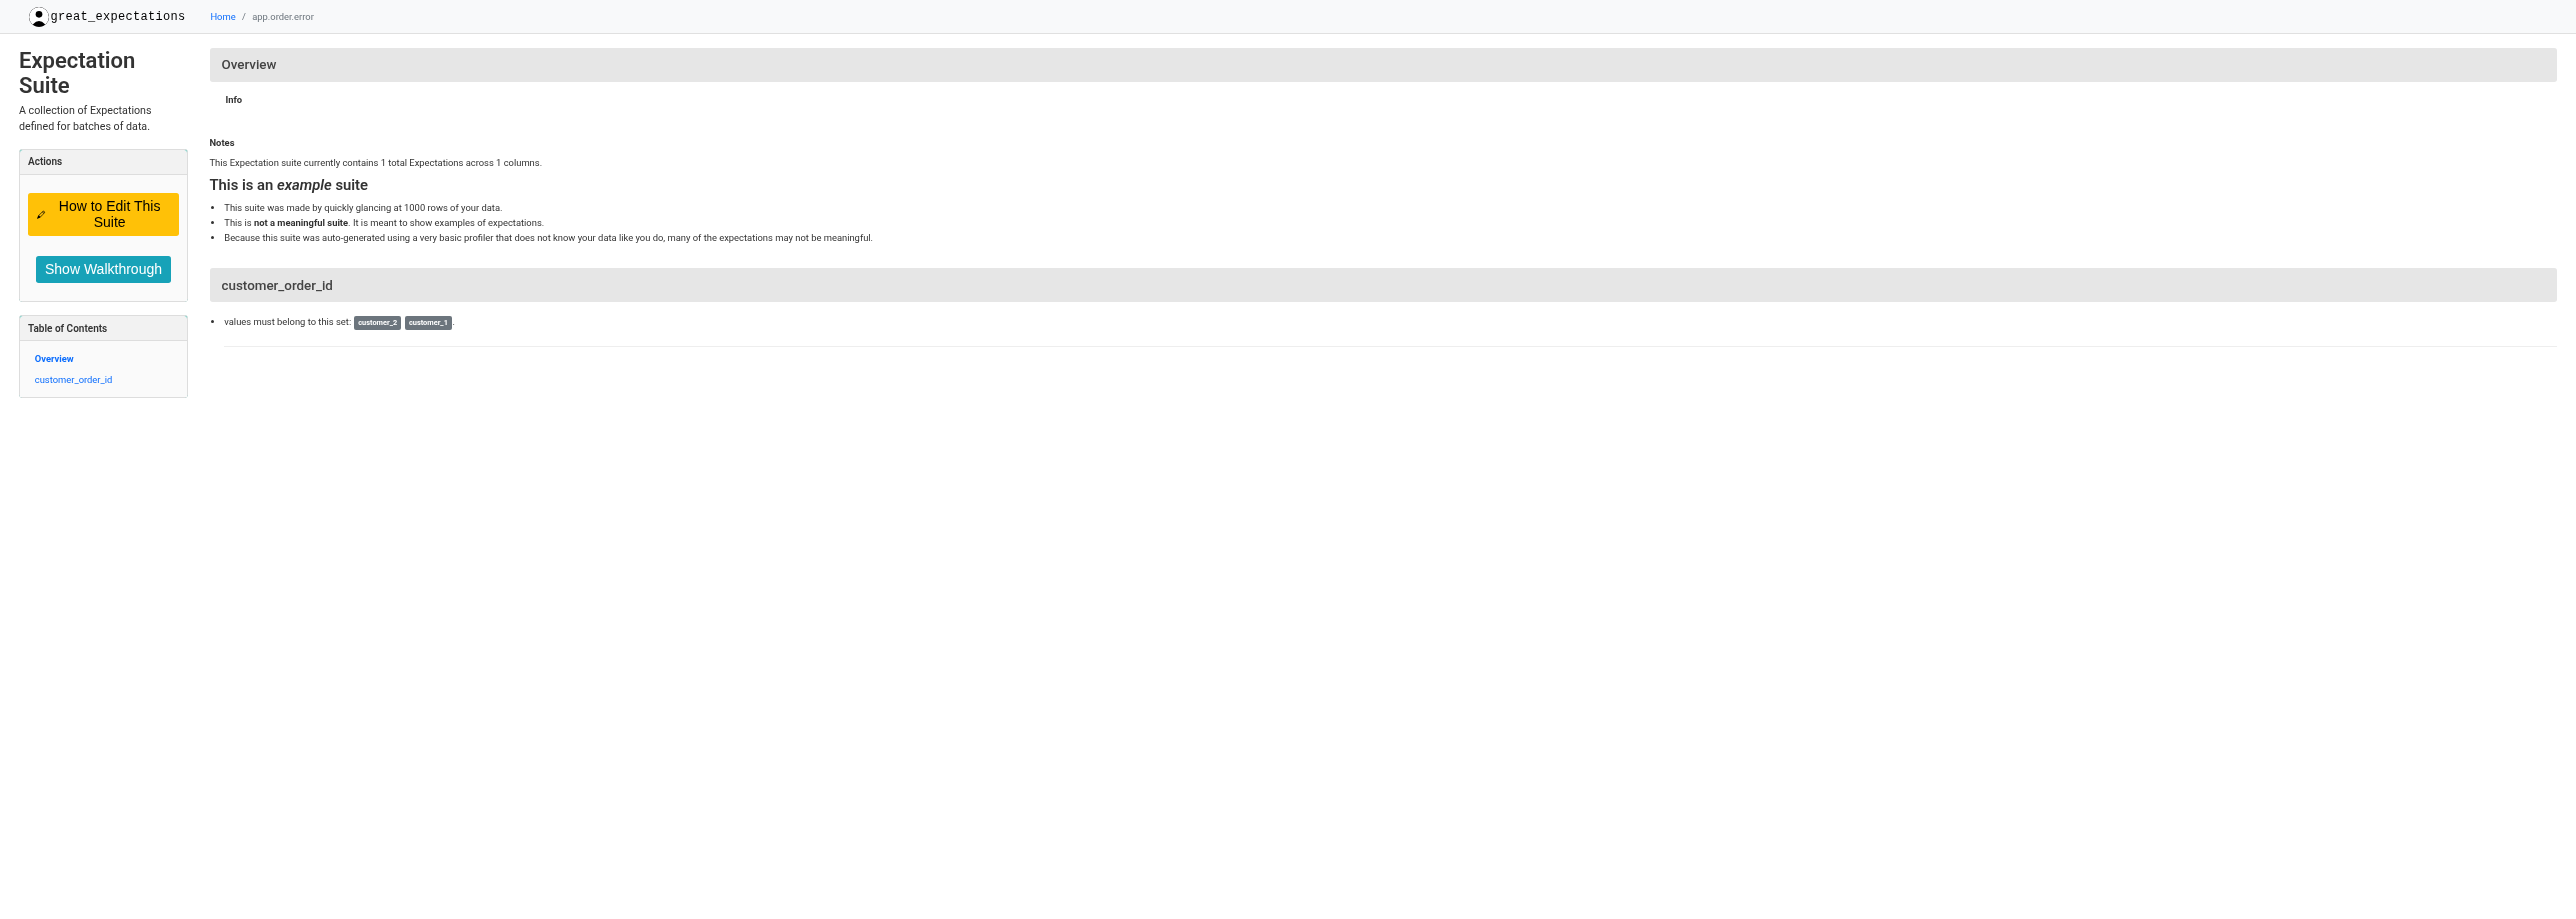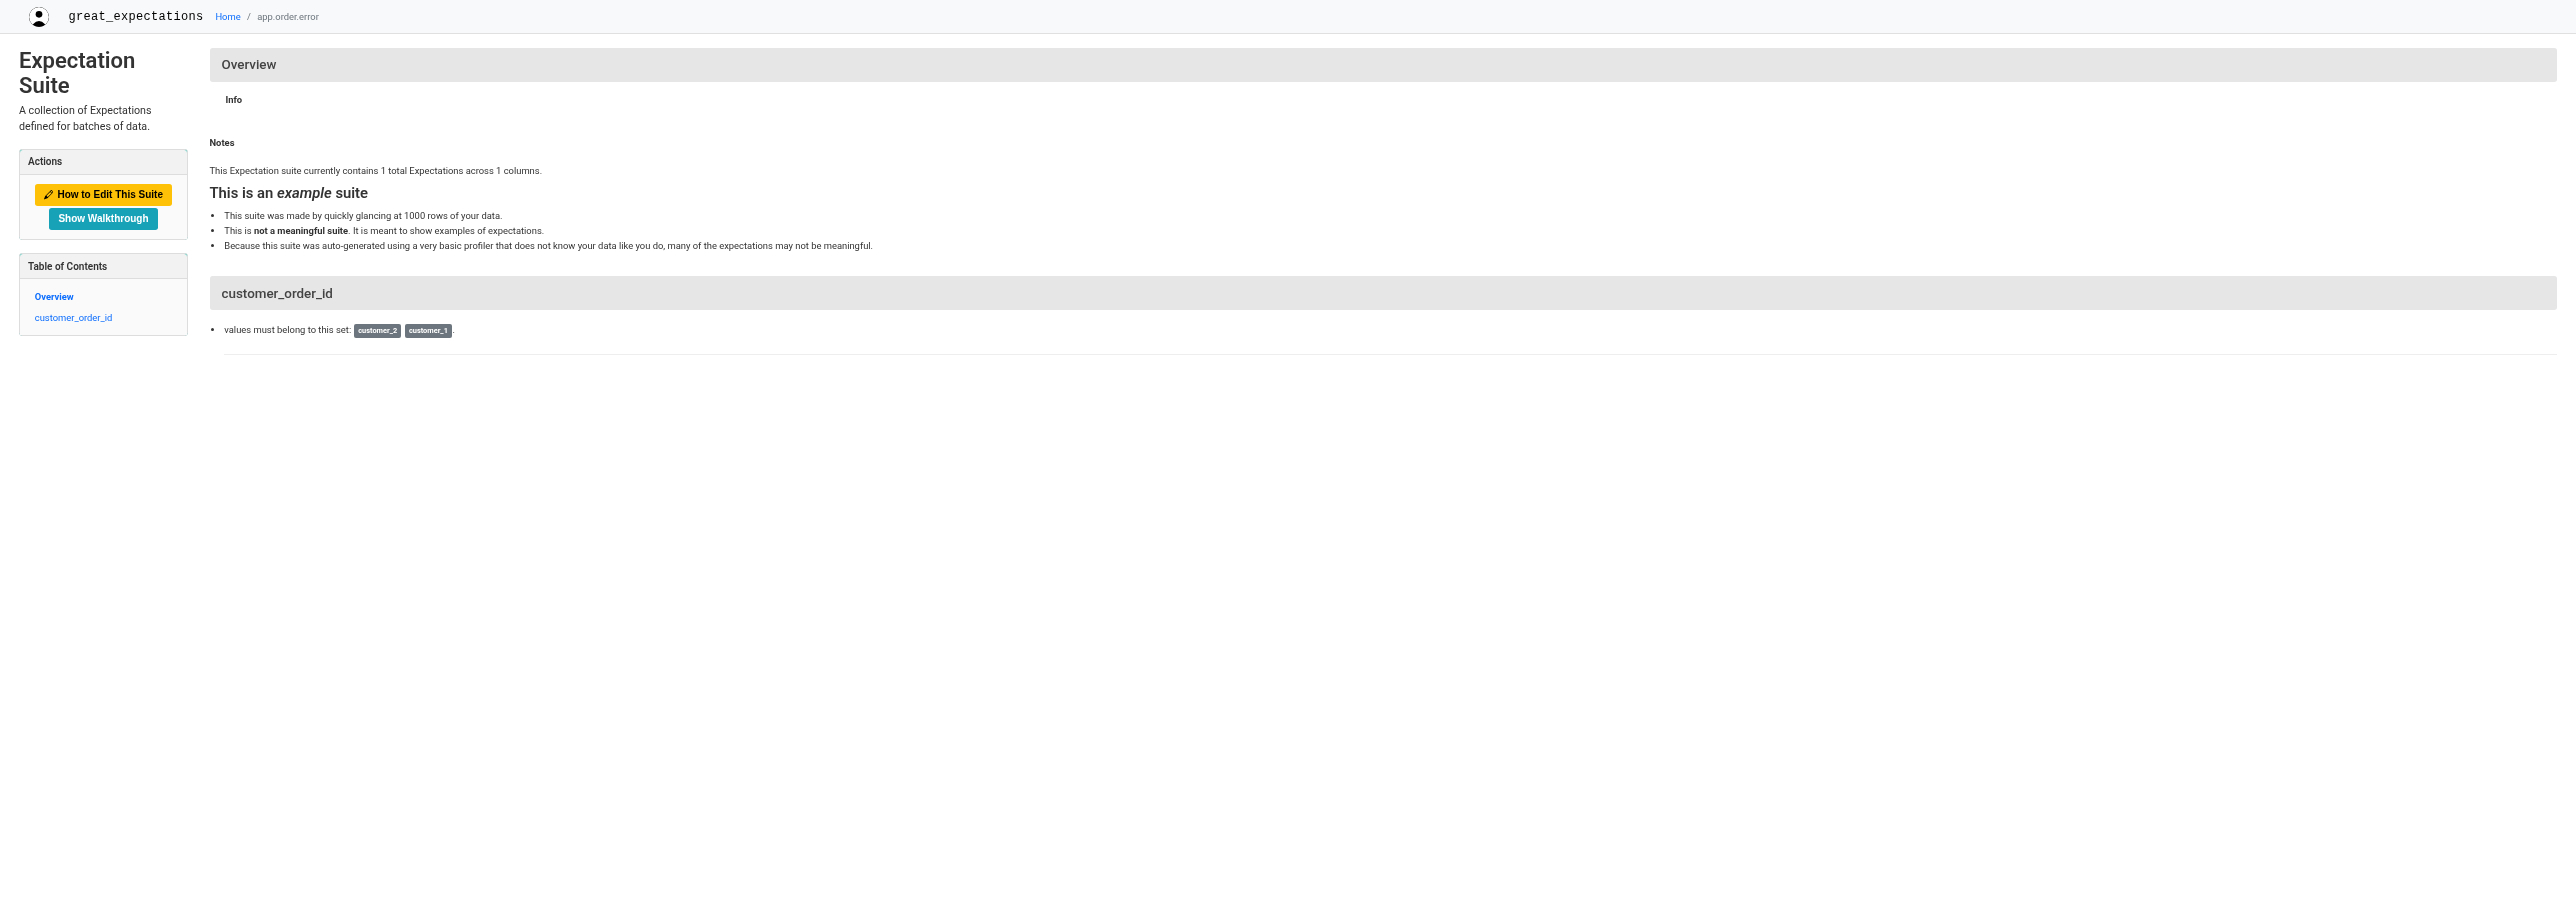--- a/index.html
+++ b/index.html
@@ -15,22 +15,22 @@
     .topbar {
       display: flex;
       align-items: center;
       padding: 6.7px 13.4px;
       background: #f8f9fa;
       border-bottom: 0.7px solid #e0e0e0;
     }
     .logo-wrap {
       display: flex;
       align-items: center;
-      gap: 19px;
-      margin-right: 12px;
+      gap: 1px;
+      margin-right: 25px;
       padding-left: 16px;
     }
     .logo-icon {
       width: 20px;
       height: 20px;
       border-radius: 50%;
       background: #000;
       display: flex;
       align-items: center;
       justify-content: center;
@@ -98,24 +98,24 @@
     .panel-body.center {
       text-align: center;
     }
     .btn {
       display: inline-flex;
       align-items: center;
       gap: 4px;
       border: none;
       border-radius: 2.7px;
       padding: 5.4px 9.4px;
-      font-size: 10px;
-      font-weight: 700;
+      font-size: 14px;
+      font-weight: 400;
       cursor: pointer;
-      margin: 1px 0;
+      margin: 10px 0;
     }
     .btn-warning {
       background: #ffc107;
       color: #000;
     }
     .btn-info {
       background: #17a2b8;
       color: #fff;
     }
     .toc-list {
@@ -164,21 +164,21 @@
       border: 0.7px solid #ddd;
       padding: 4px 6.7px;
       font-size: 9.4px;
     }
     .info-table td:first-child {
       width: 63%;
     }
     .notes-label {
       font-weight: 700;
       font-size: 9.4px;
-      margin-bottom: 17px;
+      margin-bottom: 9px;
     }
     .notes-text {
       font-size: 9.4px;
       margin-bottom: 8px;
     }
     .example-heading {
       font-size: 14.8px;
       font-weight: 600;
       margin-bottom: 6.7px;
     }

